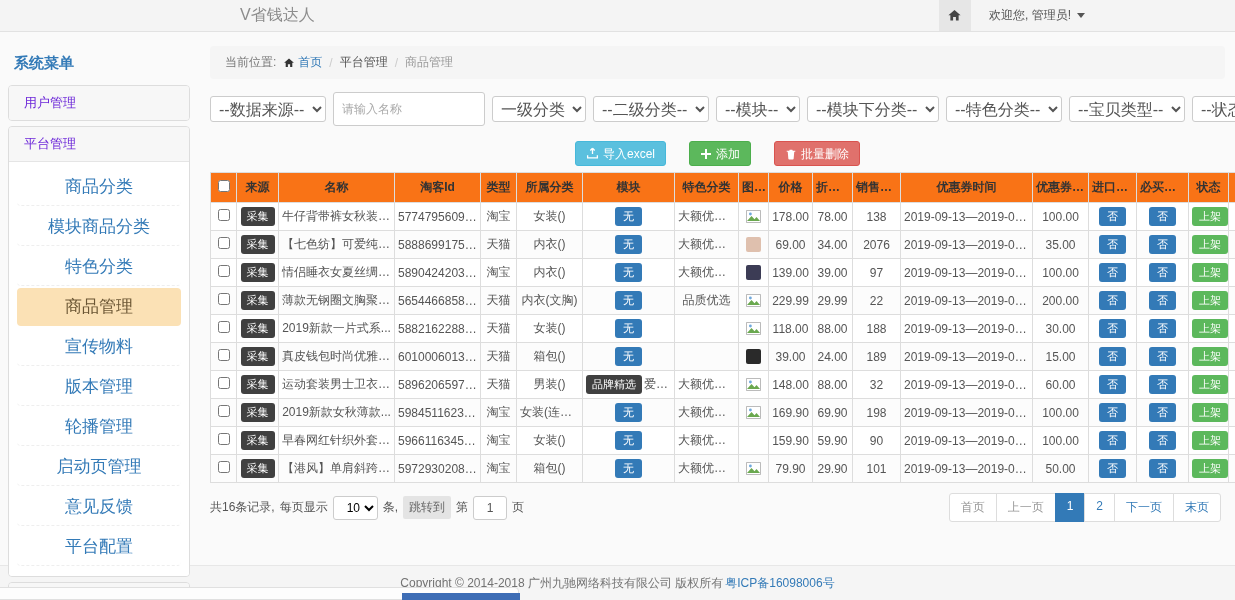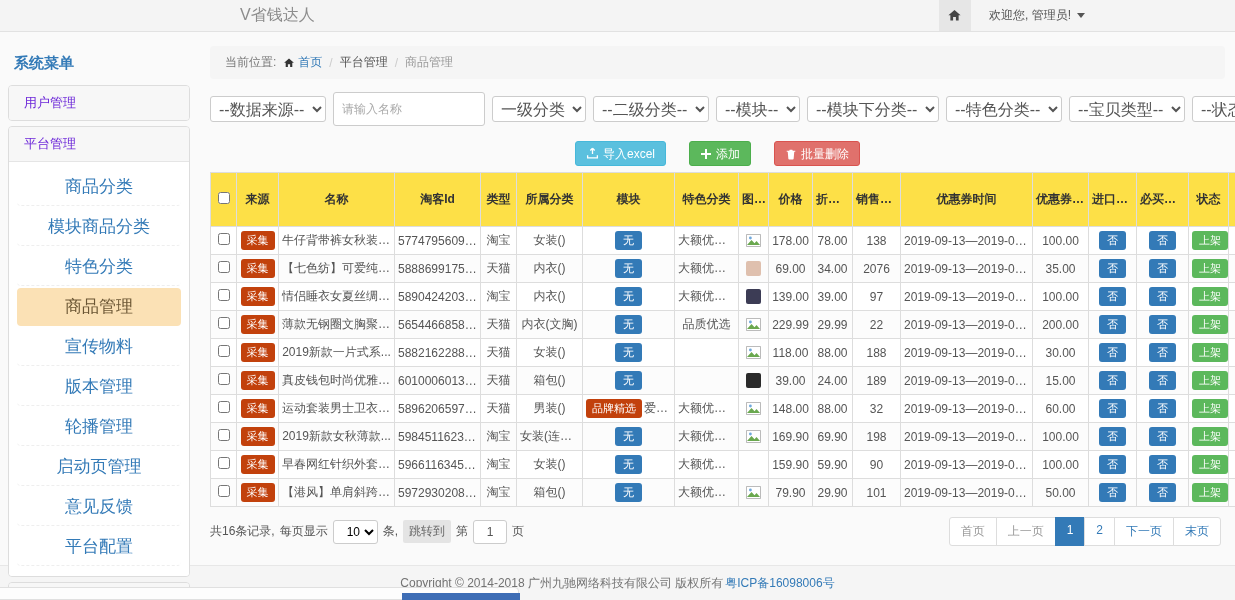--- a/index.html
+++ b/index.html
@@ -44,24 +44,24 @@
   .btn-info { background:#5bc0de; border-color:#46b8da; }
   .btn-success { background:#5cb85c; border-color:#4cae4c; }
   .btn-danger-soft { background:#e0716c; border-color:#d9534f; }
 
   
   .toolbar { display:flex; justify-content:center; gap:23px; margin:14px 0 6px; }
 
   
   table.grid { width:100%; border-collapse:collapse; table-layout:fixed; background:#fff; }
   .grid th, .grid td { border:1px solid #ddd; text-align:center; padding:4px 3px; font-size:12px; color:#555; overflow:hidden; white-space:nowrap; text-overflow:ellipsis; }
-  .grid th { background:#fde047; color:#333; font-weight:bold; padding:18px 3px; }
+  .grid th { background:#f97316; color:#333; font-weight:bold; padding:6px 3px; }
   .grid th.op-head { color:#337ab7; }
   .grid tbody tr:nth-child(even) td { background:#fcfcfc; }
-  .badge-orange { background:#c2410c; color:#fff; border-radius:3px; padding:2px 6px; font-size:11px; display:inline-block; cursor:pointer; }
+  .badge-orange { background:#404040; color:#fff; border-radius:3px; padding:2px 6px; font-size:11px; display:inline-block; cursor:pointer; }
   .badge-blue { background:#337ab7; color:#fff; border-radius:3px; padding:2px 8px; font-size:11px; display:inline-block; cursor:pointer; }
   .badge-green { background:#5cb85c; color:#fff; border-radius:3px; padding:2px 7px; font-size:11px; display:inline-block; cursor:pointer; }
   .mini-btn { display:inline-flex; align-items:center; justify-content:center; width:20px; height:18px; border-radius:3px; margin:0 1px; cursor:pointer; vertical-align:middle; }
   .mini-green { background:#5cb85c; }
   .thumb { display:inline-block; width:15px; height:15px; border-radius:2px; vertical-align:middle; }
   .module-cell .mod-text { margin-left:2px; }
 
   
   .pagebar { display:flex; align-items:center; justify-content:space-between; margin-top:10px; color:#555; }
   .pb-left { display:flex; align-items:center; gap:5px; }

